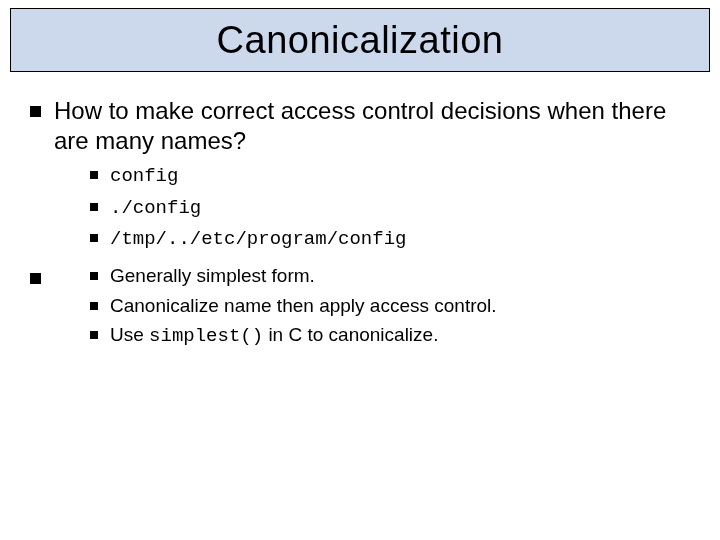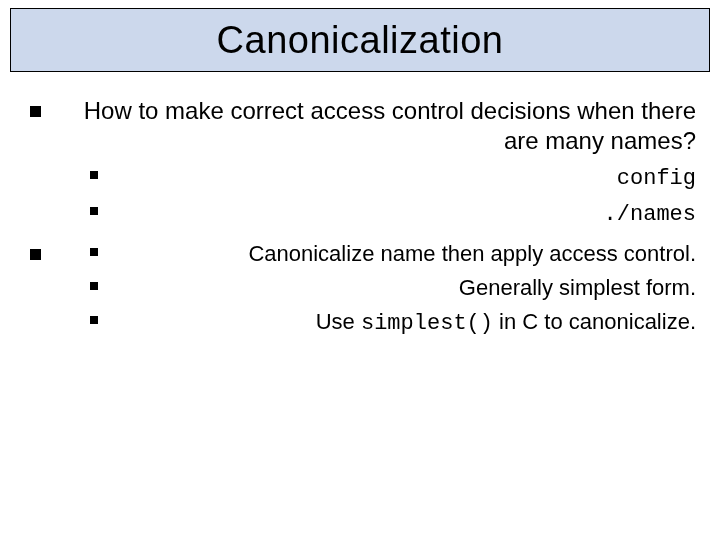--- a/index.html
+++ b/index.html
@@ -42,41 +42,40 @@
     left: 24px;
     right: 24px;
     top: 96px;
     font-size: 24px;
     line-height: 1.25;
   }
   ul.lvl1 {
     list-style: none;
     margin: 0;
     padding: 0;
-    text-align: right;
   }
   ul.lvl1 > li {
     position: relative;
     padding-left: 30px;
     margin-bottom: 10px;
   }
   ul.lvl1 > li::before {
     content: "";
     position: absolute;
     left: 6px;
     top: 10px;
     width: 11px;
     height: 11px;
     background: #000;
   }
   ul.lvl2 {
     list-style: none;
     margin: 6px 0 0 0;
     padding: 0 0 0 34px;
-    font-size: 22px;
+    font-size: 19px;
   }
   ul.lvl2 > li {
     position: relative;
     padding-left: 22px;
     margin: 4px 0;
     line-height: 1.35;
   }
   ul.lvl2 > li::before {
     content: "";
     position: absolute;
@@ -99,28 +98,29 @@
     <div class="title-text">Canonicalization</div>
   </div>
 
   <div class="body">
     <ul class="lvl1">
 
       <li>
         <span>How to make correct access control decisions when there are many names?</span>
         <ul class="lvl2">
           <li><span class="mono">config</span></li>
-          <li><span class="mono">./names</span></li>
+          <li><span class="mono">./config</span></li>
+          <li><span class="mono">/tmp/../etc/program/config</span></li>
         </ul>
       </li>
 
       <li>
         <ul class="lvl2">
+          <li><span>Generally simplest form.</span></li>
           <li><span>Canonicalize name then apply access control.</span></li>
-          <li><span>Generally simplest form.</span></li>
           <li>
             <span>Use </span><span class="mono">simplest()</span><span> in C to canonicalize.</span>
           </li>
         </ul>
       </li>
 
     </ul>
   </div>
 
 </div>

